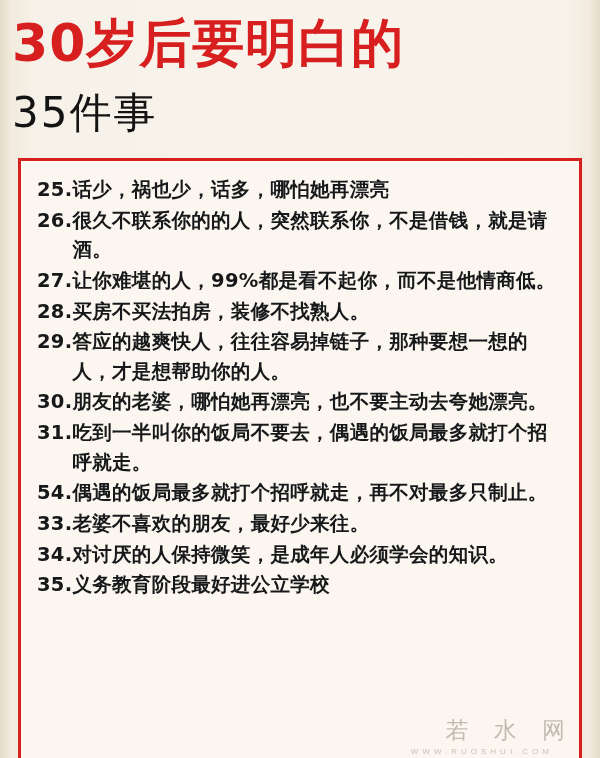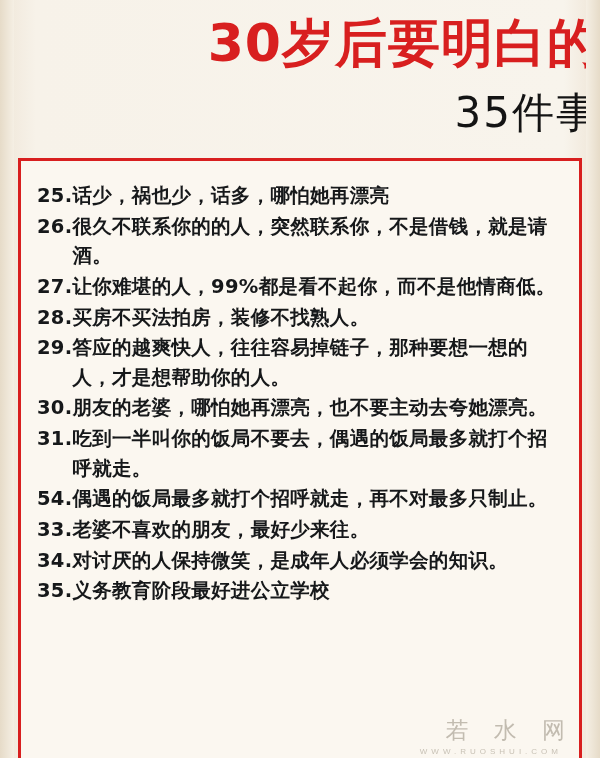--- a/index.html
+++ b/index.html
@@ -25,22 +25,22 @@
     position: absolute;
     top: 0;
     bottom: 0;
     width: 14px;
     background: linear-gradient(90deg, #e6dbc8, #f5efe4);
   }
   .edge-left { left: 0; }
   .edge-right { right: 0; background: linear-gradient(270deg, #e6dbc8, #f5efe4); }
 
   .title-block {
-    padding: 14px 0 4px 4px;
-    text-align: right;
+    padding: 14px 0 4px 12px;
+    text-align: left;
   }
   .title-main {
     font-family: "DejaVu Sans", "Liberation Sans", sans-serif;
     font-weight: bold;
     font-size: 52px;
     line-height: 1.12;
     color: #d81f1f;
     letter-spacing: 1px;
     margin: 0;
     white-space: nowrap;
@@ -59,21 +59,21 @@
     position: absolute;
     left: 18px;
     right: 18px;
     top: 158px;
     bottom: 0;
     background: #fbf7f0;
     border-top: 3px solid #d81f1f;
     border-left: 3px solid #d81f1f;
     border-right: 3px solid #d81f1f;
     box-sizing: border-box;
-    padding: 20px 16px 0 16px;
+    padding: 14px 16px 0 16px;
     overflow: hidden;
   }
   .list {
     margin: 0;
     padding: 0;
     list-style: none;
   }
   .item {
     display: flex;
     align-items: flex-start;
@@ -99,21 +99,21 @@
     bottom: 12px;
     font-family: "DejaVu Sans", "Liberation Sans", sans-serif;
     font-size: 23px;
     color: #b9b2a6;
     letter-spacing: 9px;
     opacity: 0.85;
     pointer-events: none;
   }
   .watermark-sub {
     position: absolute;
-    right: 38px;
+    right: 47px;
     bottom: 2px;
     font-family: "Liberation Sans", sans-serif;
     font-size: 8px;
     color: #c8c2b6;
     letter-spacing: 4px;
     pointer-events: none;
   }
 </style>
 </head>
 <body>

